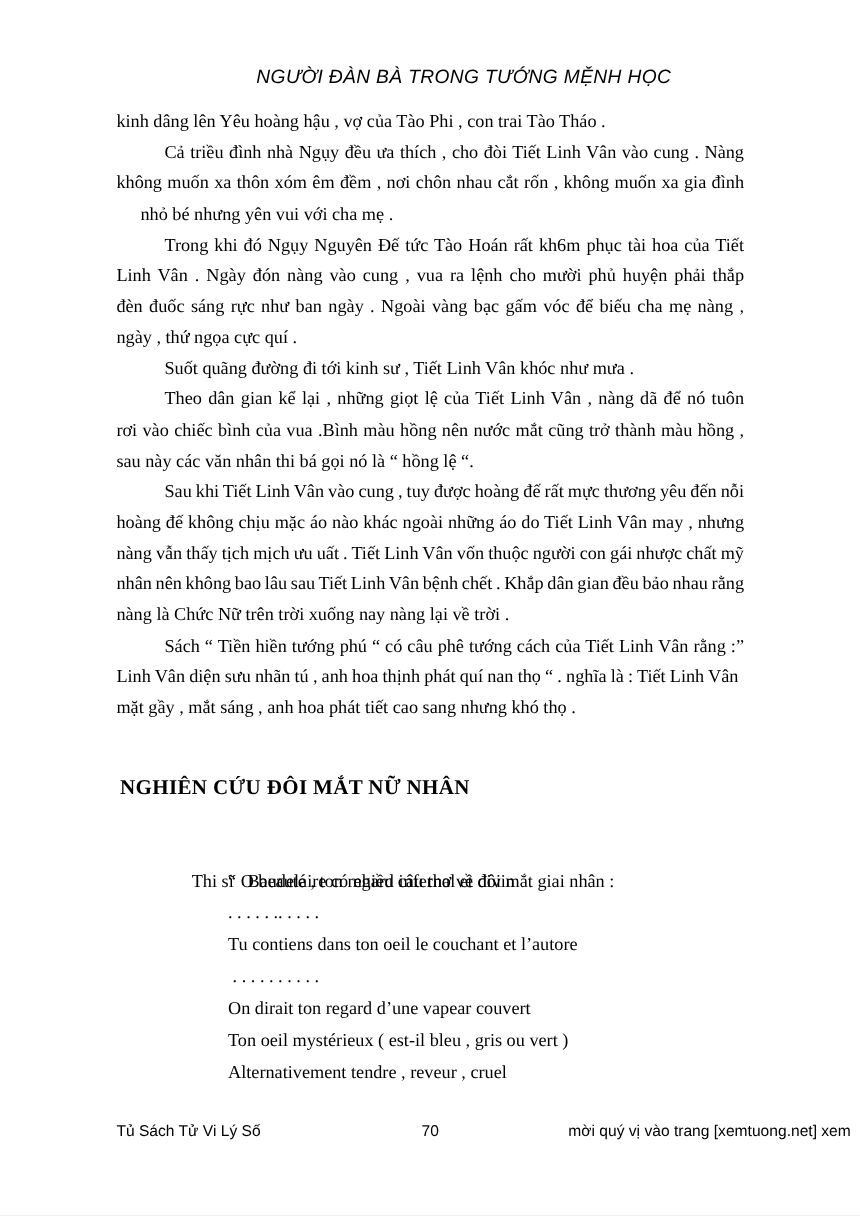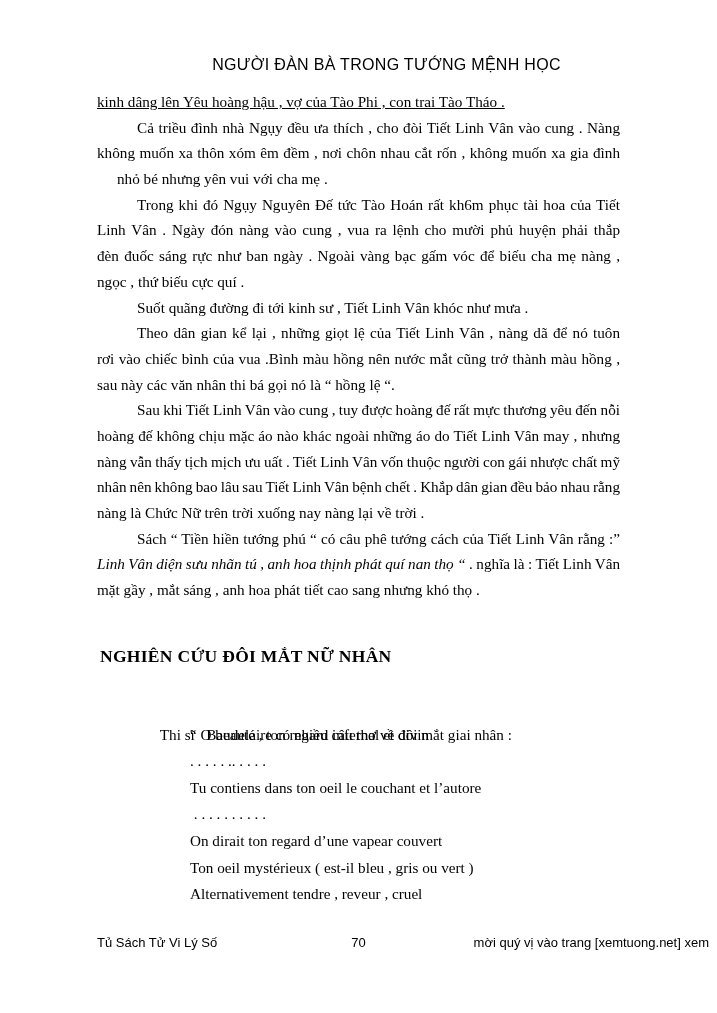--- a/index.html
+++ b/index.html
@@ -3,30 +3,30 @@
 <meta charset="utf-8">
 <style>
   html,body{margin:0;padding:0;background:#e8e8e8;}
   .page{
     position:relative;width:717px;height:1013px;background:#ffffff;
     font-family:"Liberation Serif",serif;color:#000;overflow:hidden;margin:0 auto;
   }
   .running-title{
     position:absolute;top:55px;left:97px;width:523px;box-sizing:border-box;
     padding-left:56px;text-align:center;
-    font-family:"Liberation Sans",sans-serif;
+    font-family:"Liberation Sans",sans-serif;font-style:italic;
     font-size:16px;line-height:20px;letter-spacing:.3px;white-space:pre;
   }
   .body-text{
     position:absolute;top:89px;left:97px;width:523px;
     font-size:15.2px;line-height:25.7px;
   }
   .tline{height:25.7px;white-space:pre;}
   .seg-wrap{display:inline-block;white-space:pre;}
-  .it{font-style:italic;}
+  .it{}
   .section-heading{
     position:absolute;top:644px;left:100px;margin:0;
     font-family:"Liberation Serif",serif;font-weight:bold;
     font-size:17.5px;line-height:24px;letter-spacing:.3px;white-space:pre;
   }
   .poem{
     position:absolute;top:695px;left:97px;width:523px;
     font-size:15.2px;line-height:26.6px;
   }
   .poem .tline{height:26.6px;}
@@ -41,28 +41,28 @@
   .f-right{position:absolute;right:8px;top:2px;white-space:pre;}
 </style>
 </head>
 <body>
 
 <div class="page">
 
   <div class="running-title">NGƯỜI ĐÀN BÀ TRONG TƯỚNG MỆNH HỌC</div>
 
   <div class="body-text" id="body-text">
-      <div class="tline"><span class="seg-wrap" style="word-spacing: 0px; text-decoration: underline;"><span>kinh dâng lên Yêu hoàng hậu , vợ của Tào Phi , con trai Tào Tháo .</span></span></div>
+      <div class="tline"><span class="seg-wrap" style="word-spacing: 0px;"><span>kinh dâng lên Yêu hoàng hậu , vợ của Tào Phi , con trai Tào Tháo .</span></span></div>
       <div class="tline"><span class="seg-wrap indent-40" style="word-spacing: 0.773897px;"><span>Cả triều đình nhà Ngụy đều ưa thích , cho đòi Tiết Linh Vân vào cung . Nàng</span></span></div>
       <div class="tline"><span class="seg-wrap" style="word-spacing: 0.676215px;"><span>không muốn xa thôn xóm êm đềm , nơi chôn nhau cắt rốn , không muốn xa gia đình</span></span></div>
       <div class="tline"><span class="seg-wrap" style="word-spacing: 0px; margin-left: 20px;"><span>nhỏ bé nhưng yên vui với cha mẹ .</span></span></div>
       <div class="tline"><span class="seg-wrap indent-40" style="word-spacing: 1.19479px;"><span>Trong khi đó Ngụy Nguyên Đế tức Tào Hoán rất kh6m phục tài hoa của Tiết</span></span></div>
       <div class="tline"><span class="seg-wrap" style="word-spacing: 2.01195px;"><span>Linh Vân . Ngày đón nàng vào cung , vua ra lệnh cho mười phủ huyện phải thắp</span></span></div>
       <div class="tline"><span class="seg-wrap" style="word-spacing: 1.52431px;"><span>đèn đuốc sáng rực như ban ngày . Ngoài vàng bạc gấm vóc để biếu cha mẹ nàng ,</span></span></div>
-      <div class="tline"><span class="seg-wrap" style="word-spacing: 0px;"><span>ngọc , thứ biếu cực quí .</span></span></div>
+      <div class="tline"><span class="seg-wrap" style="word-spacing: 0px;"><span>ngày , thứ ngọa cực quí .</span></span></div>
       <div class="tline"><span class="seg-wrap indent-40" style="word-spacing: 0px;"><span>Suốt quãng đường đi tới kinh sư , Tiết Linh Vân khóc như mưa .</span></span></div>
       <div class="tline"><span class="seg-wrap indent-40" style="word-spacing: 1.45833px;"><span>Theo dân gian kể lại , những giọt lệ của Tiết Linh Vân , nàng dã để nó tuôn</span></span></div>
       <div class="tline"><span class="seg-wrap" style="word-spacing: 0.654412px;"><span>rơi vào chiếc bình của vua .Bình màu hồng nên nước mắt cũng trở thành màu hồng ,</span></span></div>
       <div class="tline"><span class="seg-wrap" style="word-spacing: 0px;"><span>sau này các văn nhân thi bá gọi nó là “ hồng lệ “.</span></span></div>
       <div class="tline"><span class="seg-wrap indent-40" style="word-spacing: -0.420037px;"><span>Sau khi Tiết Linh Vân vào cung , tuy được hoàng đế rất mực thương yêu đến nỗi</span></span></div>
       <div class="tline"><span class="seg-wrap" style="word-spacing: 0.286765px;"><span>hoàng đế không chịu mặc áo nào khác ngoài những áo do Tiết Linh Vân may , nhưng</span></span></div>
       <div class="tline"><span class="seg-wrap" style="word-spacing: -0.400174px; text-align: right;"><span>nàng vẫn thấy tịch mịch ưu uất . Tiết Linh Vân vốn thuộc người con gái nhược chất mỹ</span></span></div>
       <div class="tline"><span class="seg-wrap" style="word-spacing: -0.711806px;"><span>nhân nên không bao lâu sau Tiết Linh Vân bệnh chết . Khắp dân gian đều bảo nhau rằng</span></span></div>
       <div class="tline"><span class="seg-wrap" style="word-spacing: 0px;"><span>nàng là Chức Nữ trên trời xuống nay nàng lại về trời .</span></span></div>
       <div class="tline"><span class="seg-wrap indent-40" style="word-spacing: 0.388787px; text-align: center;"><span>Sách “ Tiền hiền tướng phú “ có câu phê tướng cách của Tiết Linh Vân rằng :”</span></span></div>

